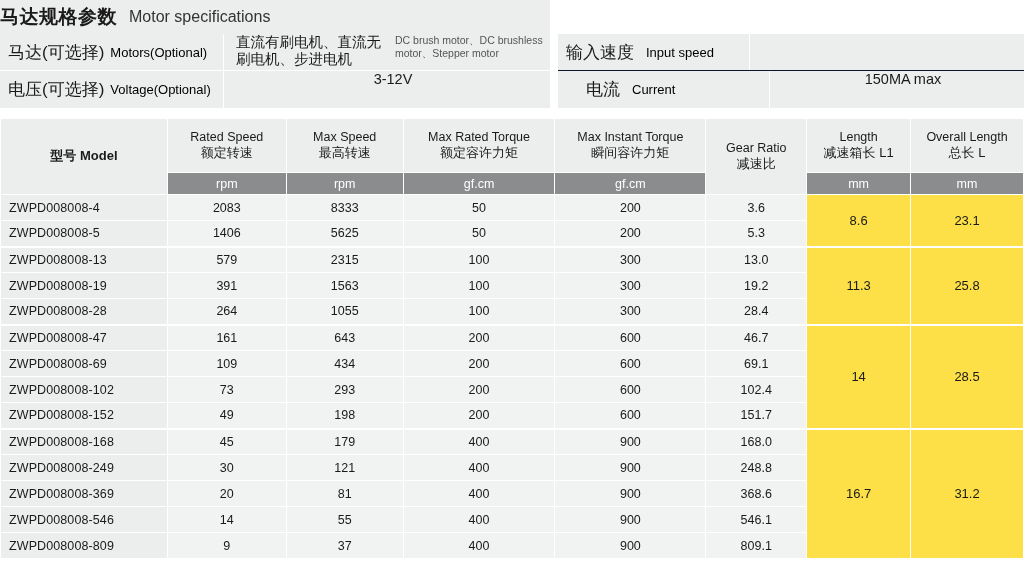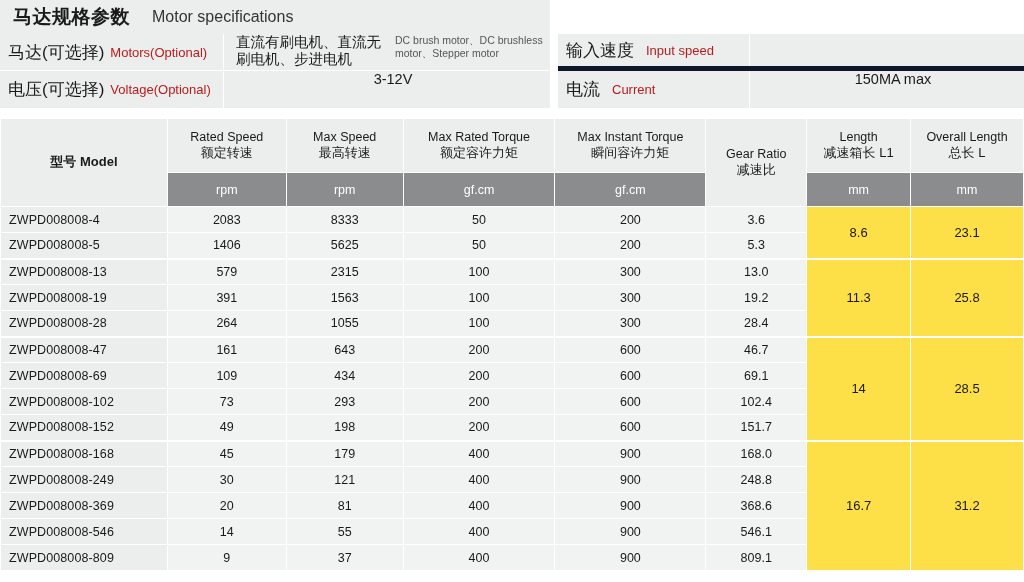--- a/index.html
+++ b/index.html
@@ -12,56 +12,56 @@
     overflow: hidden;
   }
   .page { position: relative; width: 1024px; height: 582px; }
 
   
   .title-bar {
     position: absolute; left: 0; top: 0;
     width: 550px; height: 34px;
     background: #eceded;
     display: flex; align-items: center;
-    padding-left: 13px;
+    padding-left: 0;
   }
   .title-cn {
     font-size: 19px; font-weight: bold; letter-spacing: 0.5px;
     color: #1a1a1a;
   }
   .title-en {
-    font-size: 16px; margin-left: 22px; color: #333; font-weight: normal;
+    font-size: 16px; margin-left: 12px; color: #333; font-weight: normal;
   }
 
   
   .specs { position: absolute; left: 0; top: 34px; width: 1024px; height: 74px; }
 
   .spec-left {
     position: absolute; left: 0; top: 0; width: 550px; height: 74px;
     background: #eceded;
   }
   .spec-right {
     position: absolute; left: 558px; top: 0; width: 466px; height: 74px;
     background: #eceded;
   }
   .spec-row { display: flex; height: 37px; align-items: stretch; }
   .spec-left .spec-row { border-bottom: 1px solid #ffffff; }
   .spec-left .spec-row:last-child { border-bottom: none; }
-  .spec-right .spec-row { border-bottom: 5px solid #0f172a; }
-  .spec-right .spec-row:last-child { border-bottom: none; }
+  .spec-right .spec-row { border-bottom: 1px solid #0f172a; }
+  .spec-right .spec-row:last-child { border-bottom: none; padding-left: 20px; }
 
   .spec-label {
     width: 224px; flex: none;
     display: flex; align-items: center; gap: 6px;
     padding-left: 8px;
     border-right: 1px solid #ffffff;
   }
   .spec-right .spec-label { width: 192px; justify-content: flex-start; }
   .spec-label .cn { font-size: 17px; color: #1a1a1a; }
-  .spec-label .en { font-size: 13px; color: #b91c1c; }
+  .spec-label .en { font-size: 13px; color: #000000; }
   .spec-right .spec-label .en { margin-left: 6px; }
 
   .spec-value {
     flex: 1; display: flex; flex-direction: row;
     justify-content: center; padding-left: 12px;
   }
   .spec-value .v-cn { font-size: 14.5px; color: #1a1a1a; line-height: 1.15; }
   .spec-value .v-en { font-size: 10.5px; color: #555; line-height: 1.2; }
   .spec-value .v-single { font-size: 14.5px; color: #1a1a1a; }
 
@@ -86,21 +86,21 @@
     font-size: 13px;
     line-height: 1.25;
     padding: 2px 2px;
   }
   thead .head-main td .en { display: block; font-size: 12.5px; }
   thead .head-main td .cn { display: block; font-size: 13px; }
 
   thead .head-unit td {
     background: #8a8c8e;
     color: #ffffff;
-    height: 34px;
+    height: 22px;
     font-size: 12.5px;
   }
 
   td.model-head {
     background: #eceded;
     text-align: left;
     padding-left: 8px;
     font-size: 14px;
     color: #1a1a1a;
     font-weight: bold;

